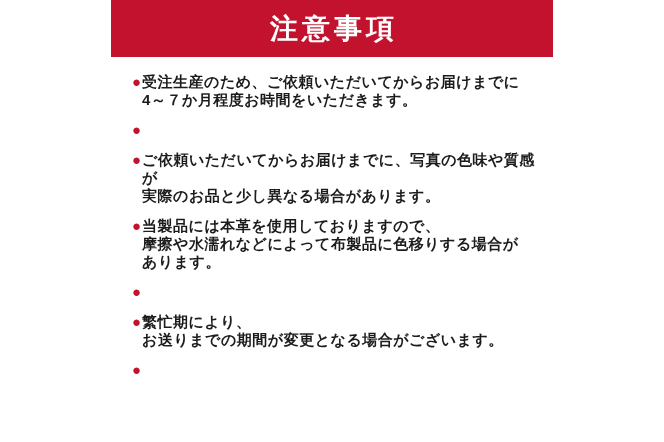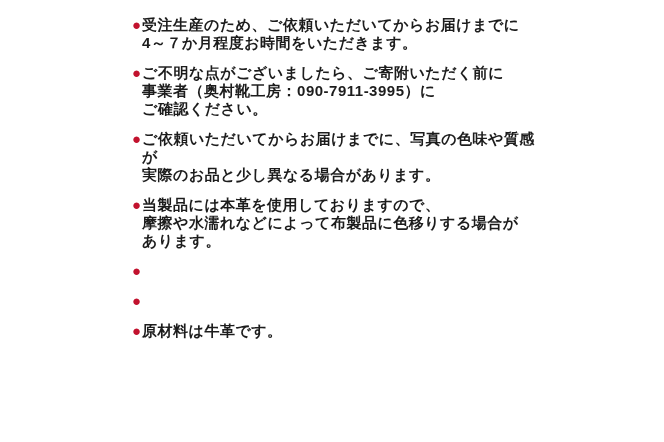--- a/index.html
+++ b/index.html
@@ -57,47 +57,48 @@
     }
     .notice-text {
       white-space: pre-line;
       letter-spacing: 0.5px;
     }
   </style>
 </head>
 <body>
 
 <div class="card">
+  <div class="banner">
+    <span class="banner-title">注意事項</span>
+  </div>
   <div class="list">
       <div class="notice-item">
         <span class="bullet">●</span>
         <span class="notice-text">受注生産のため、ご依頼いただいてからお届けまでに
 4～７か月程度お時間をいただきます。</span>
       </div>
       <div class="notice-item">
         <span class="bullet">●</span>
-        <span class="notice-text">ご不明な点がございましたら、ご寄附いただく前に
-事業者（奥村靴工房：090-7911-3995）に
-ご確認ください。</span>
       </div>
       <div class="notice-item">
         <span class="bullet">●</span>
         <span class="notice-text">ご依頼いただいてからお届けまでに、写真の色味や質感が
 実際のお品と少し異なる場合があります。</span>
       </div>
       <div class="notice-item">
         <span class="bullet">●</span>
         <span class="notice-text">当製品には本革を使用しておりますので、
 摩擦や水濡れなどによって布製品に色移りする場合が
 あります。</span>
       </div>
       <div class="notice-item">
         <span class="bullet">●</span>
       </div>
       <div class="notice-item">
         <span class="bullet">●</span>
+        <span class="notice-text">繁忙期により、
+お送りまでの期間が変更となる場合がございます。</span>
       </div>
       <div class="notice-item">
         <span class="bullet">●</span>
-        <span class="notice-text">原材料は牛革です。</span>
       </div>
     </div>
 </div>
 
 </body></html>

